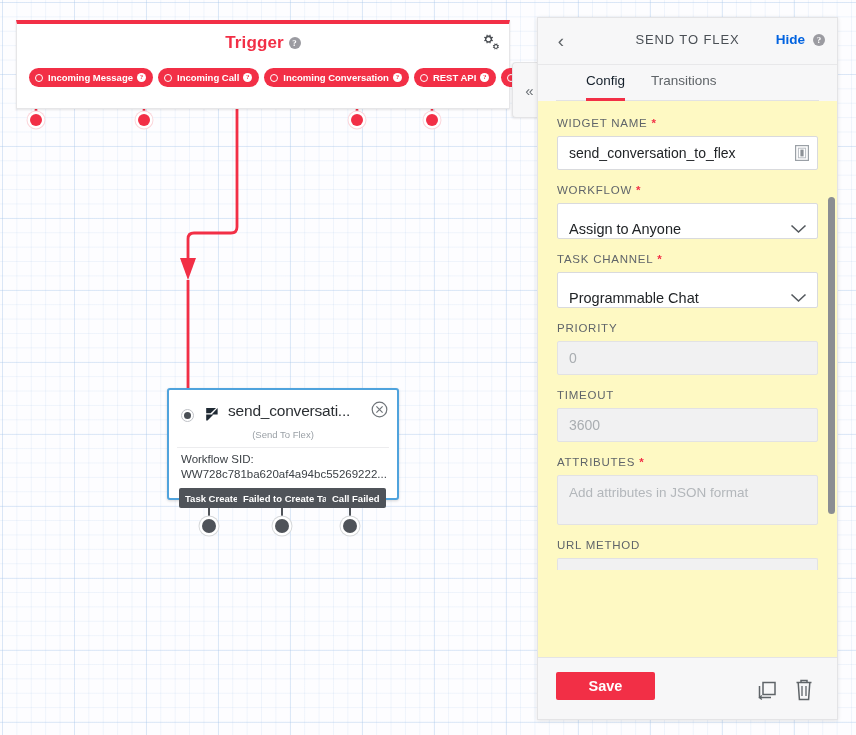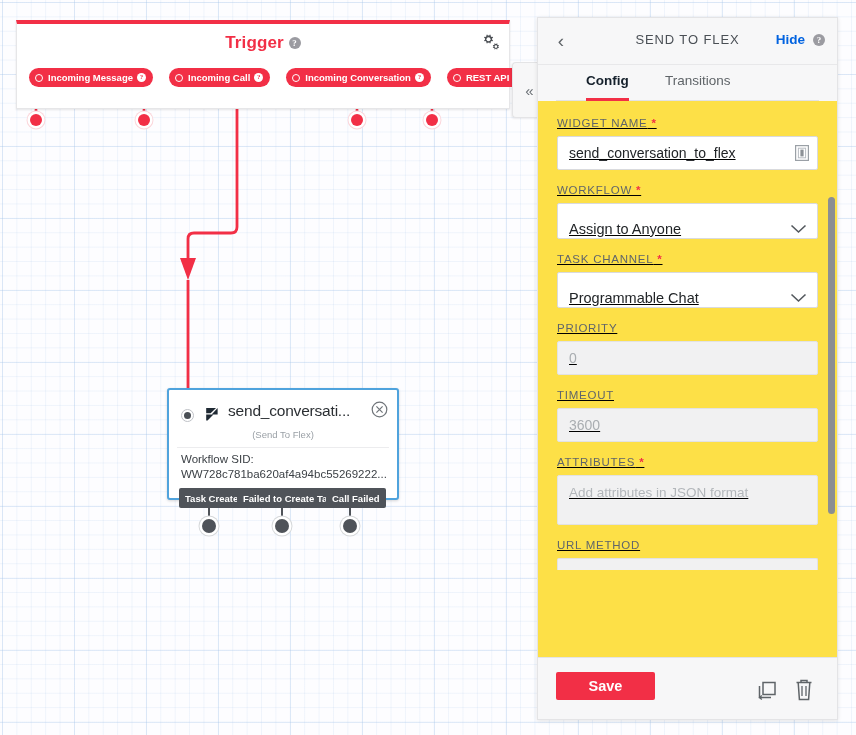--- a/index.html
+++ b/index.html
@@ -39,21 +39,21 @@
     font-size:17px; font-weight:700; letter-spacing:.1px;
   }
   .help-badge {
     display:inline-block; width:12px; height:12px; border-radius:50%;
     background:#9b9ba1; color:#ffffff; font-size:9px; font-weight:700;
     line-height:12px; text-align:center; vertical-align:2px;
     margin-left:5px; font-family:"Liberation Serif", serif;
   }
   #trigger-gear { position:absolute; right:9px; top:8px; width:22px; height:20px; }
 
-  .pill-row { position:absolute; left:12px; top:44px; display:flex; gap:16px; }
+  .pill-row { position:absolute; left:12px; top:44px; display:flex; gap:5px; }
   .pill {
     height:19px; background:#f22f46; border-radius:10px; color:#fff;
     font-size:9.5px; font-weight:700; display:flex; align-items:center;
     padding:0 7px 0 6px; white-space:nowrap; cursor:pointer;
   }
   .pill .dot-o {
     width:8px; height:8px; border:1.4px solid #fff; border-radius:50%;
     margin-right:5px; flex:none;
   }
   .pill .q {
@@ -145,26 +145,26 @@
     font-size:13.5px; font-weight:700; cursor:pointer;
   }
   #panel-hide-help { position:absolute; right:12px; top:16px; }
 
   #tabs { position:relative; height:36px; flex:none; background:#f7f7f8; }
   #tabs-underline { position:absolute; left:18px; right:18px; bottom:0; height:1px; background:#e2e2e4; }
   .tab {
     position:absolute; bottom:0; height:35px; line-height:30px;
     font-size:13.5px; cursor:pointer;
   }
-  .tab.active { color:#15202b; font-weight:700; border-bottom:3px solid #f22f46; }
+  .tab.active { color:#15202b; font-weight:400; border-bottom:3px solid #f22f46; }
   .tab.inactive { color:#5f6468; }
 
   #panel-scroll {
     position:relative; flex:1 1 auto; overflow:hidden;
-    padding:16px 19px 0 19px; background:#fde047;text-decoration:underline;
+    padding:16px 19px 0 19px; background:#fef9c3;
   }
   .field-label {
     font-size:11.5px; color:#60656a; letter-spacing:.75px; margin-bottom:7px;
   }
   .req { color:#f22f46; font-weight:700; }
 
   .txt-input {
     position:relative; height:34px; background:#ffffff;
     border:1px solid #d9dadd; border-radius:2px;
     display:flex; align-items:center; padding:0 8px 0 11px;
@@ -326,21 +326,21 @@
   <div id="panel-head">
     <div id="panel-back">‹</div>
     <div id="panel-title">SEND TO FLEX</div>
     <div id="panel-hide">Hide</div>
     <span id="panel-hide-help" class="help-badge">?</span>
   </div>
 
   <div id="tabs">
     <div id="tabs-underline"></div>
     <div class="tab active" style="left:48px;">Config</div>
-    <div class="tab inactive" style="left:127px;">Transitions</div>
+    <div class="tab inactive" style="left:113px;">Transitions</div>
   </div>
 
   <div id="panel-scroll">
 
     <div class="field-label">
       <span>WIDGET NAME</span><span class="req"> *</span>
     </div>
     <div class="txt-input">
       <span>send_conversation_to_flex</span>
       <svg class="copy-icon" width="14" height="16" viewBox="0 0 14 16">

